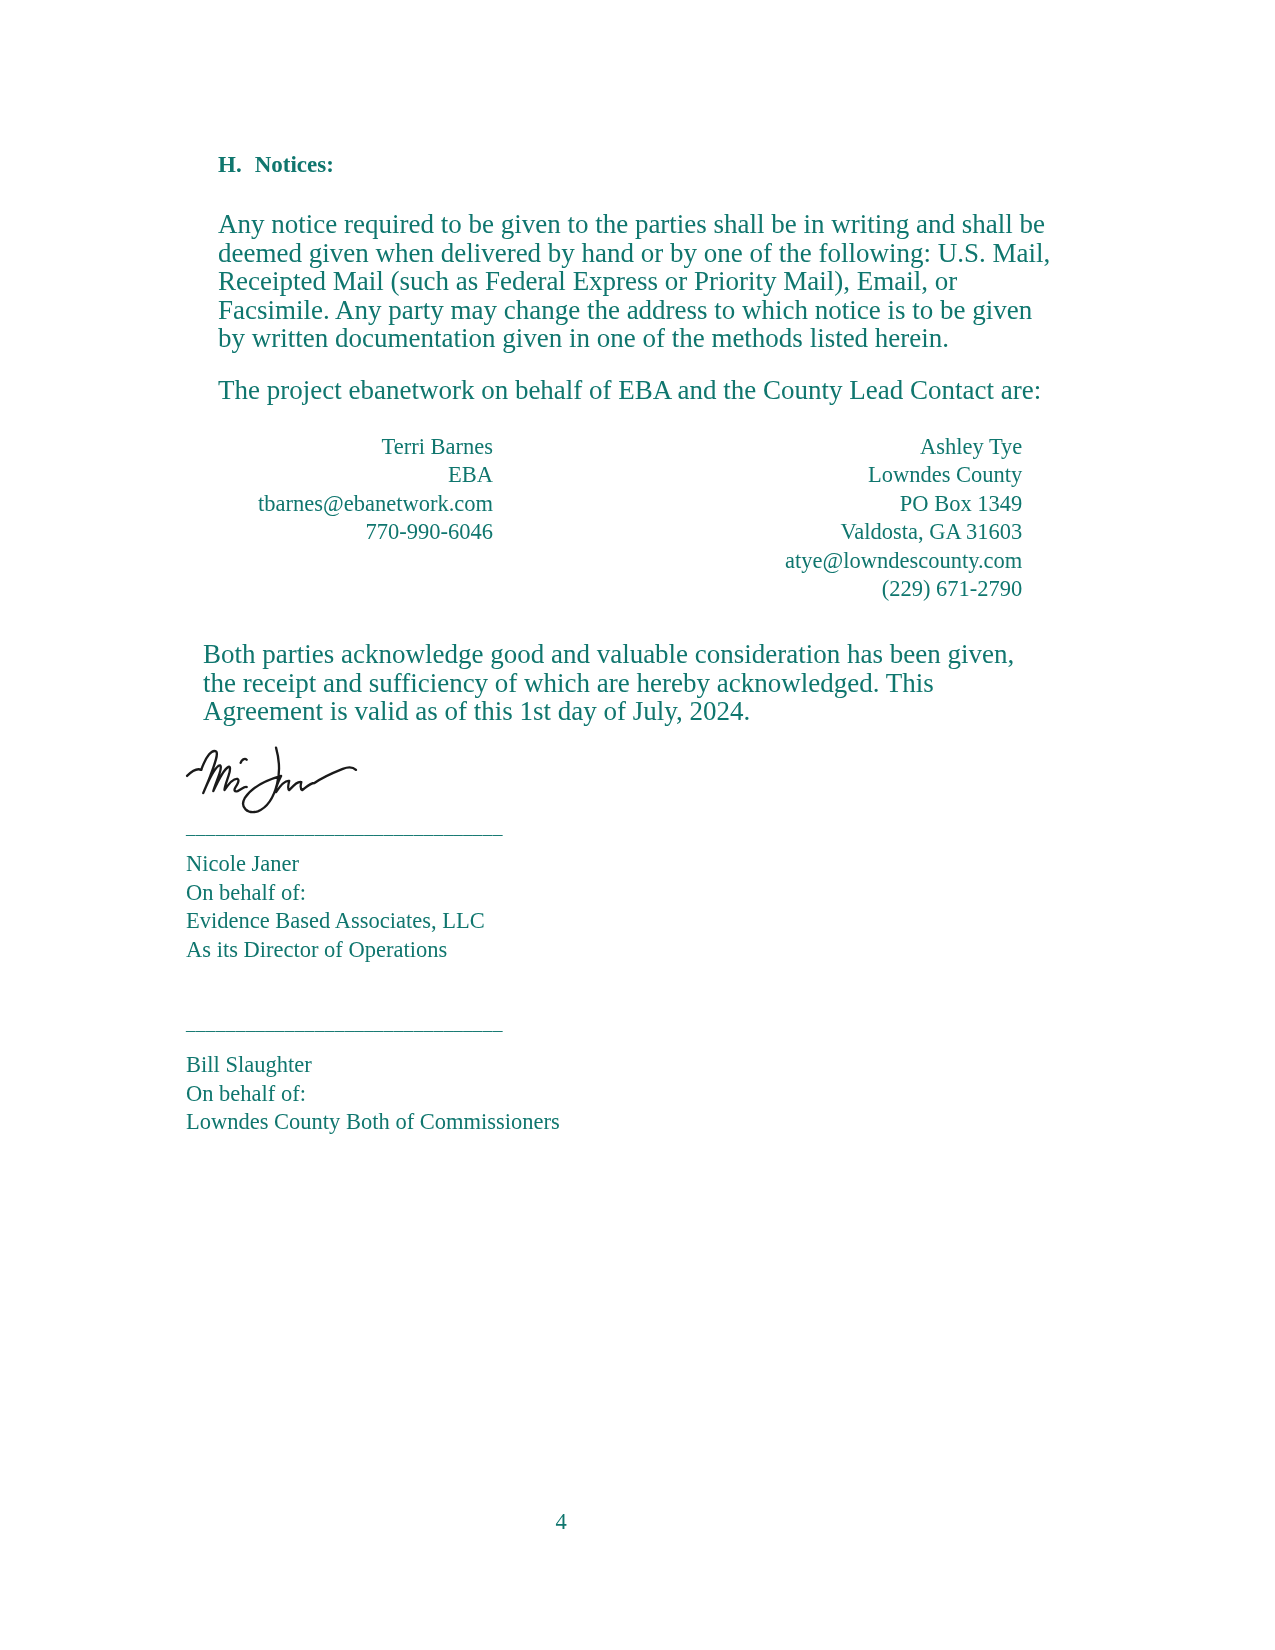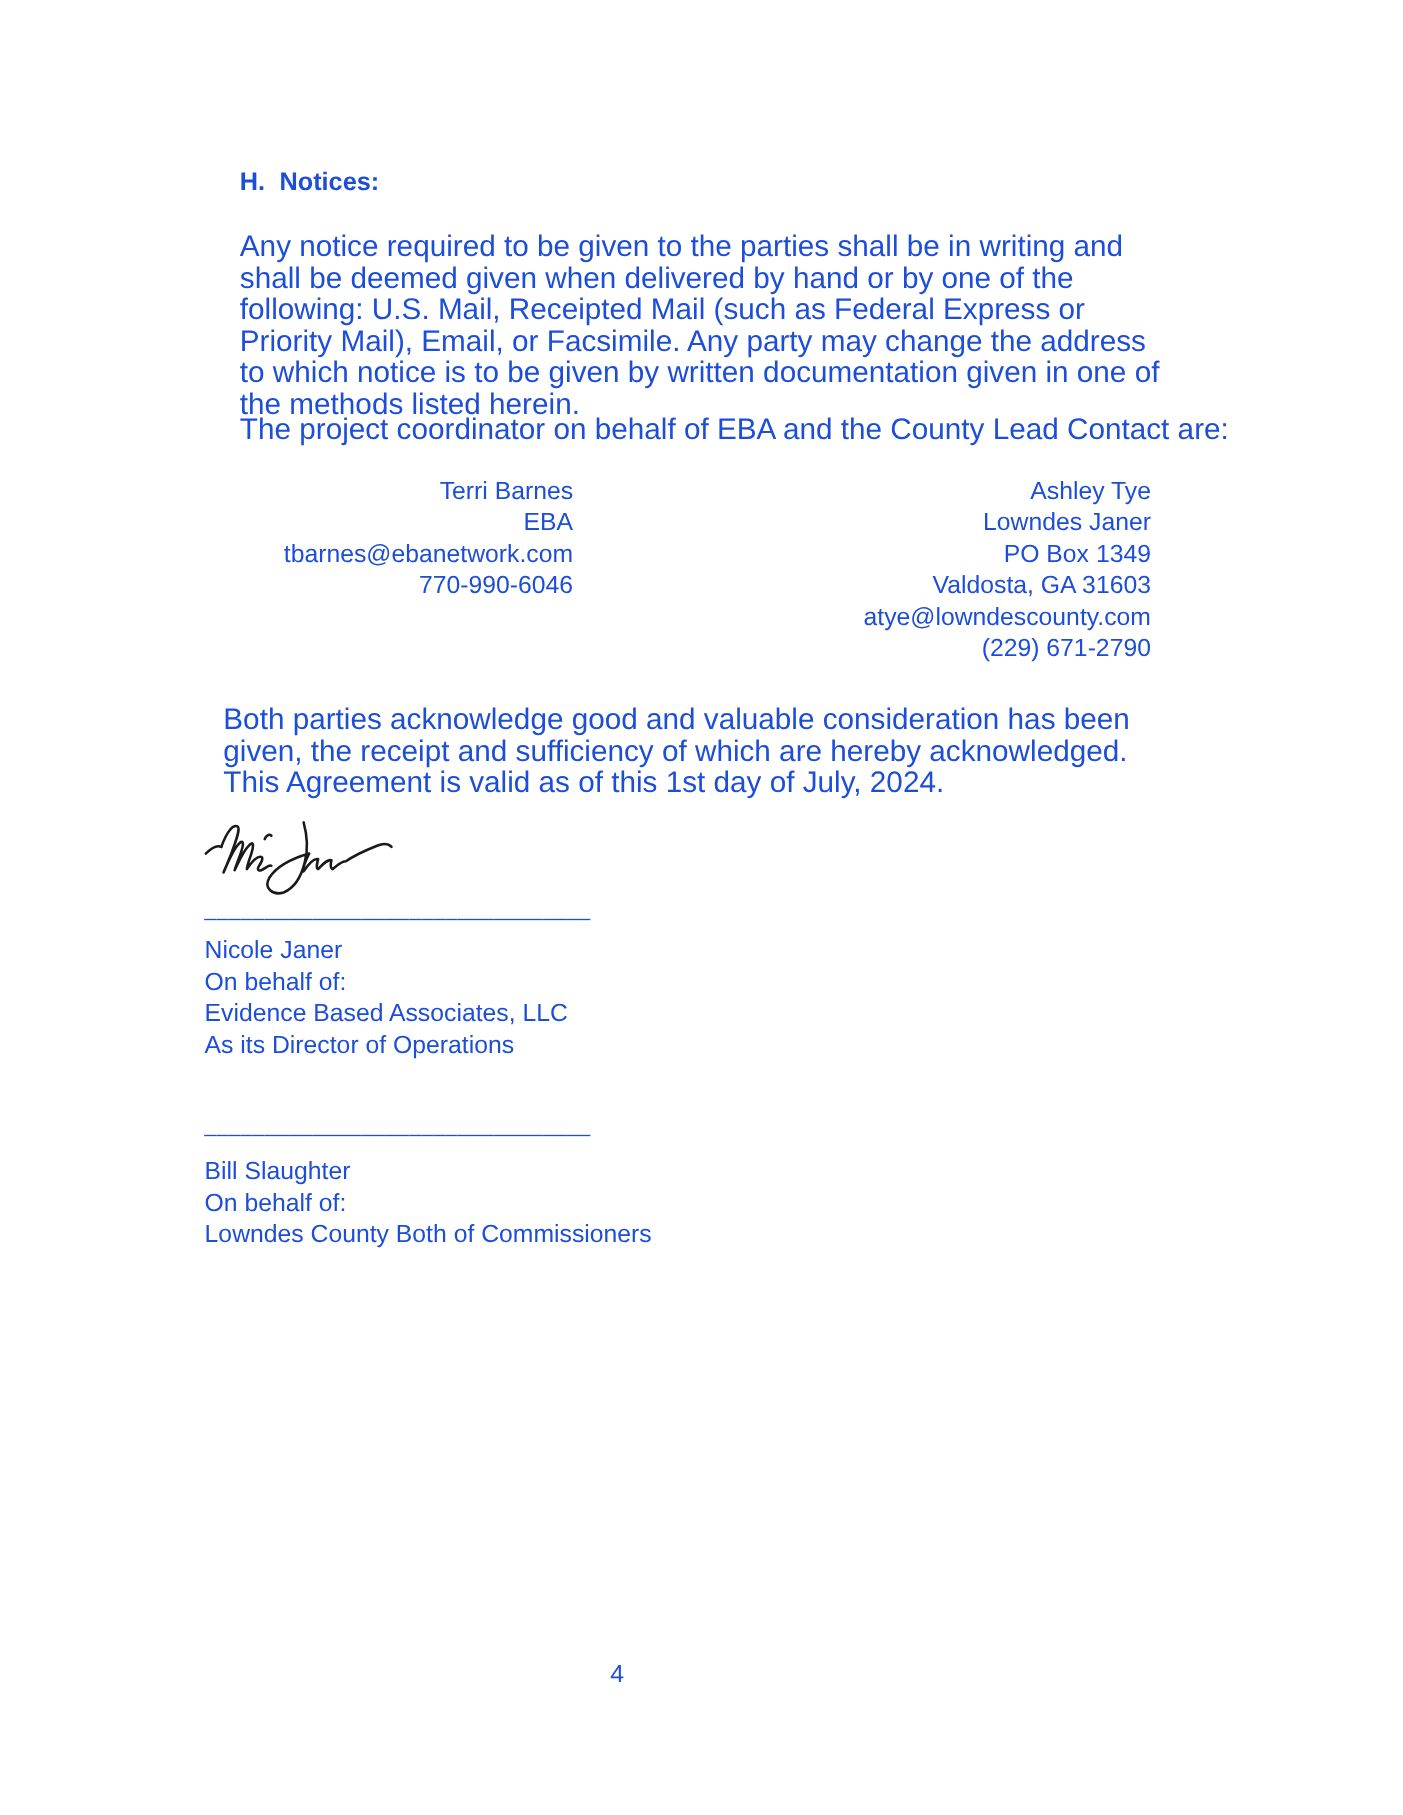--- a/index.html
+++ b/index.html
@@ -5,22 +5,22 @@
   html, body {
     margin: 0;
     padding: 0;
     background: #ffffff;
   }
   .page {
     position: relative;
     width: 1122px;
     height: 1650px;
     background: #ffffff;
-    color: #1d4ed8;
-    font-family: Liberation Sans, sans-serif;
+    color: #0f766e;
+    font-family: Liberation Serif, serif;
     overflow: hidden;
   }
   .heading {
     position: absolute;
     left: 218px;
     top: 150px;
     font-size: 23px;
     font-weight: bold;
     line-height: 30px;
     white-space: nowrap;
@@ -86,32 +86,32 @@
 <body>
 
 <div class="page">
 
   <div class="heading">
     <span class="heading-num">H.</span><span>Notices:</span>
   </div>
 
   <div class="para" id="para-notice">Any notice required to be given to the parties shall be in writing and shall be deemed given when delivered by hand or by one of the following: U.S. Mail, Receipted Mail (such as Federal Express or Priority Mail), Email, or Facsimile. Any party may change the address to which notice is to be given by written documentation given in one of the methods listed herein.</div>
 
-  <div class="para" id="para-intro">The project coordinator on behalf of EBA and the County Lead Contact are:</div>
+  <div class="para" id="para-intro">The project ebanetwork on behalf of EBA and the County Lead Contact are:</div>
 
   <div class="contact-col" id="contact-eba">
     <div>Terri Barnes</div>
     <div>EBA</div>
     <div>tbarnes@ebanetwork.com</div>
     <div>770-990-6046</div>
   </div>
 
   <div class="contact-col" id="contact-county">
     <div>Ashley Tye</div>
-    <div>Lowndes Janer</div>
+    <div>Lowndes County</div>
     <div>PO Box 1349</div>
     <div>Valdosta, GA 31603</div>
     <div>atye@lowndescounty.com</div>
     <div>(229) 671-2790</div>
   </div>
 
   <div class="para" id="para-consider">Both parties acknowledge good and valuable consideration has been given, the receipt and sufficiency of which are hereby acknowledged.  This Agreement is valid as of this 1st day of July, 2024.</div>
 
   <svg class="sig-image" viewBox="0 0 178 72" xmlns="http://www.w3.org/2000/svg" fill="none" stroke="#1a1a1a" stroke-width="2.3" stroke-linecap="round" stroke-linejoin="round">
     <path d="M4,31 C9,26 14,23 18,25"></path>

